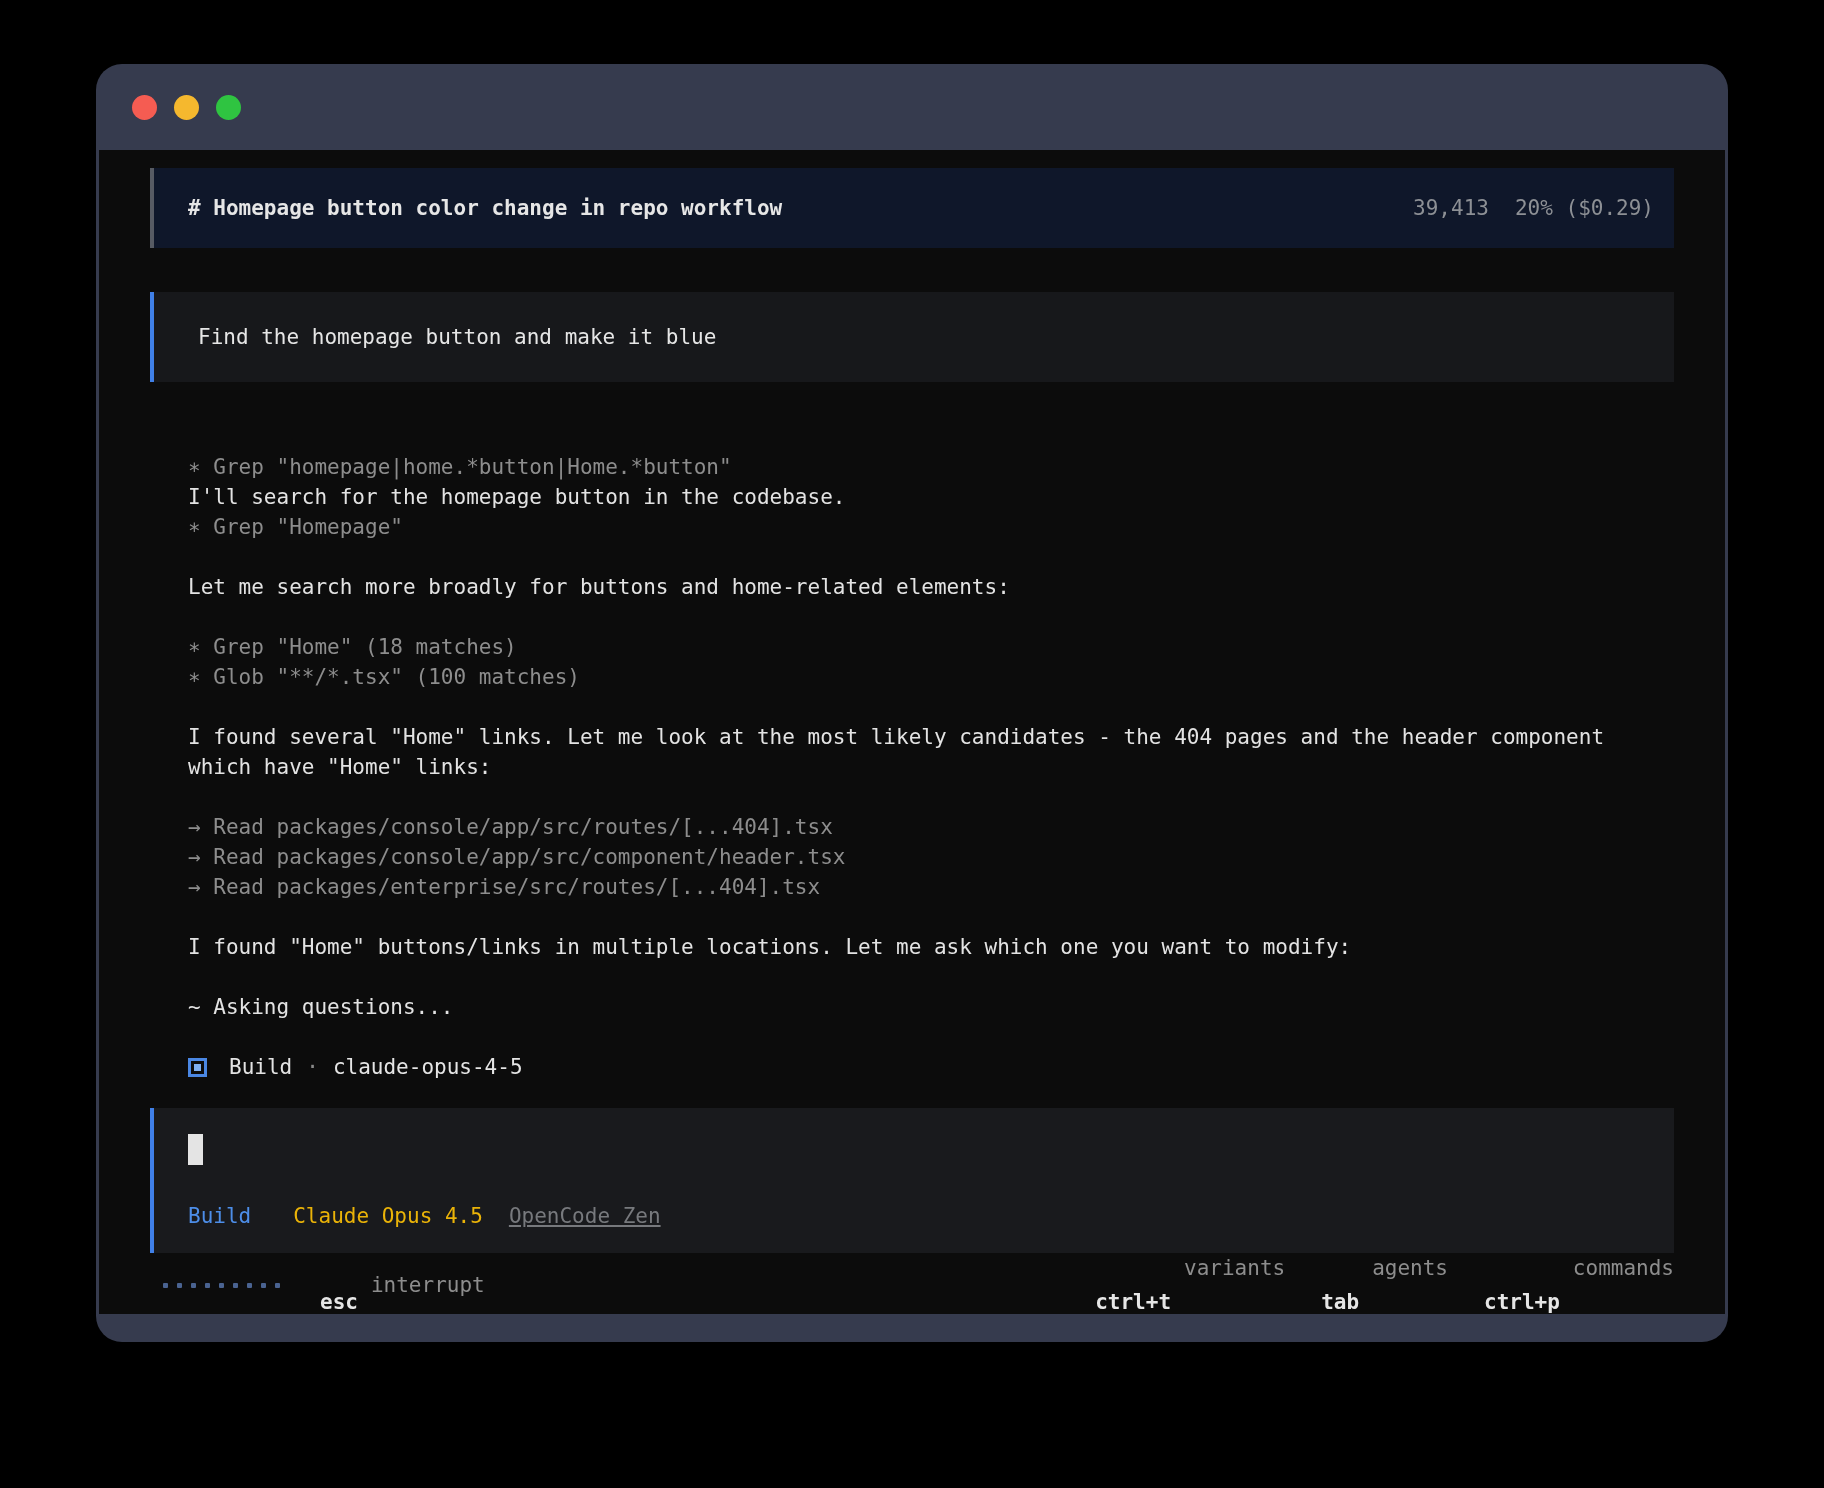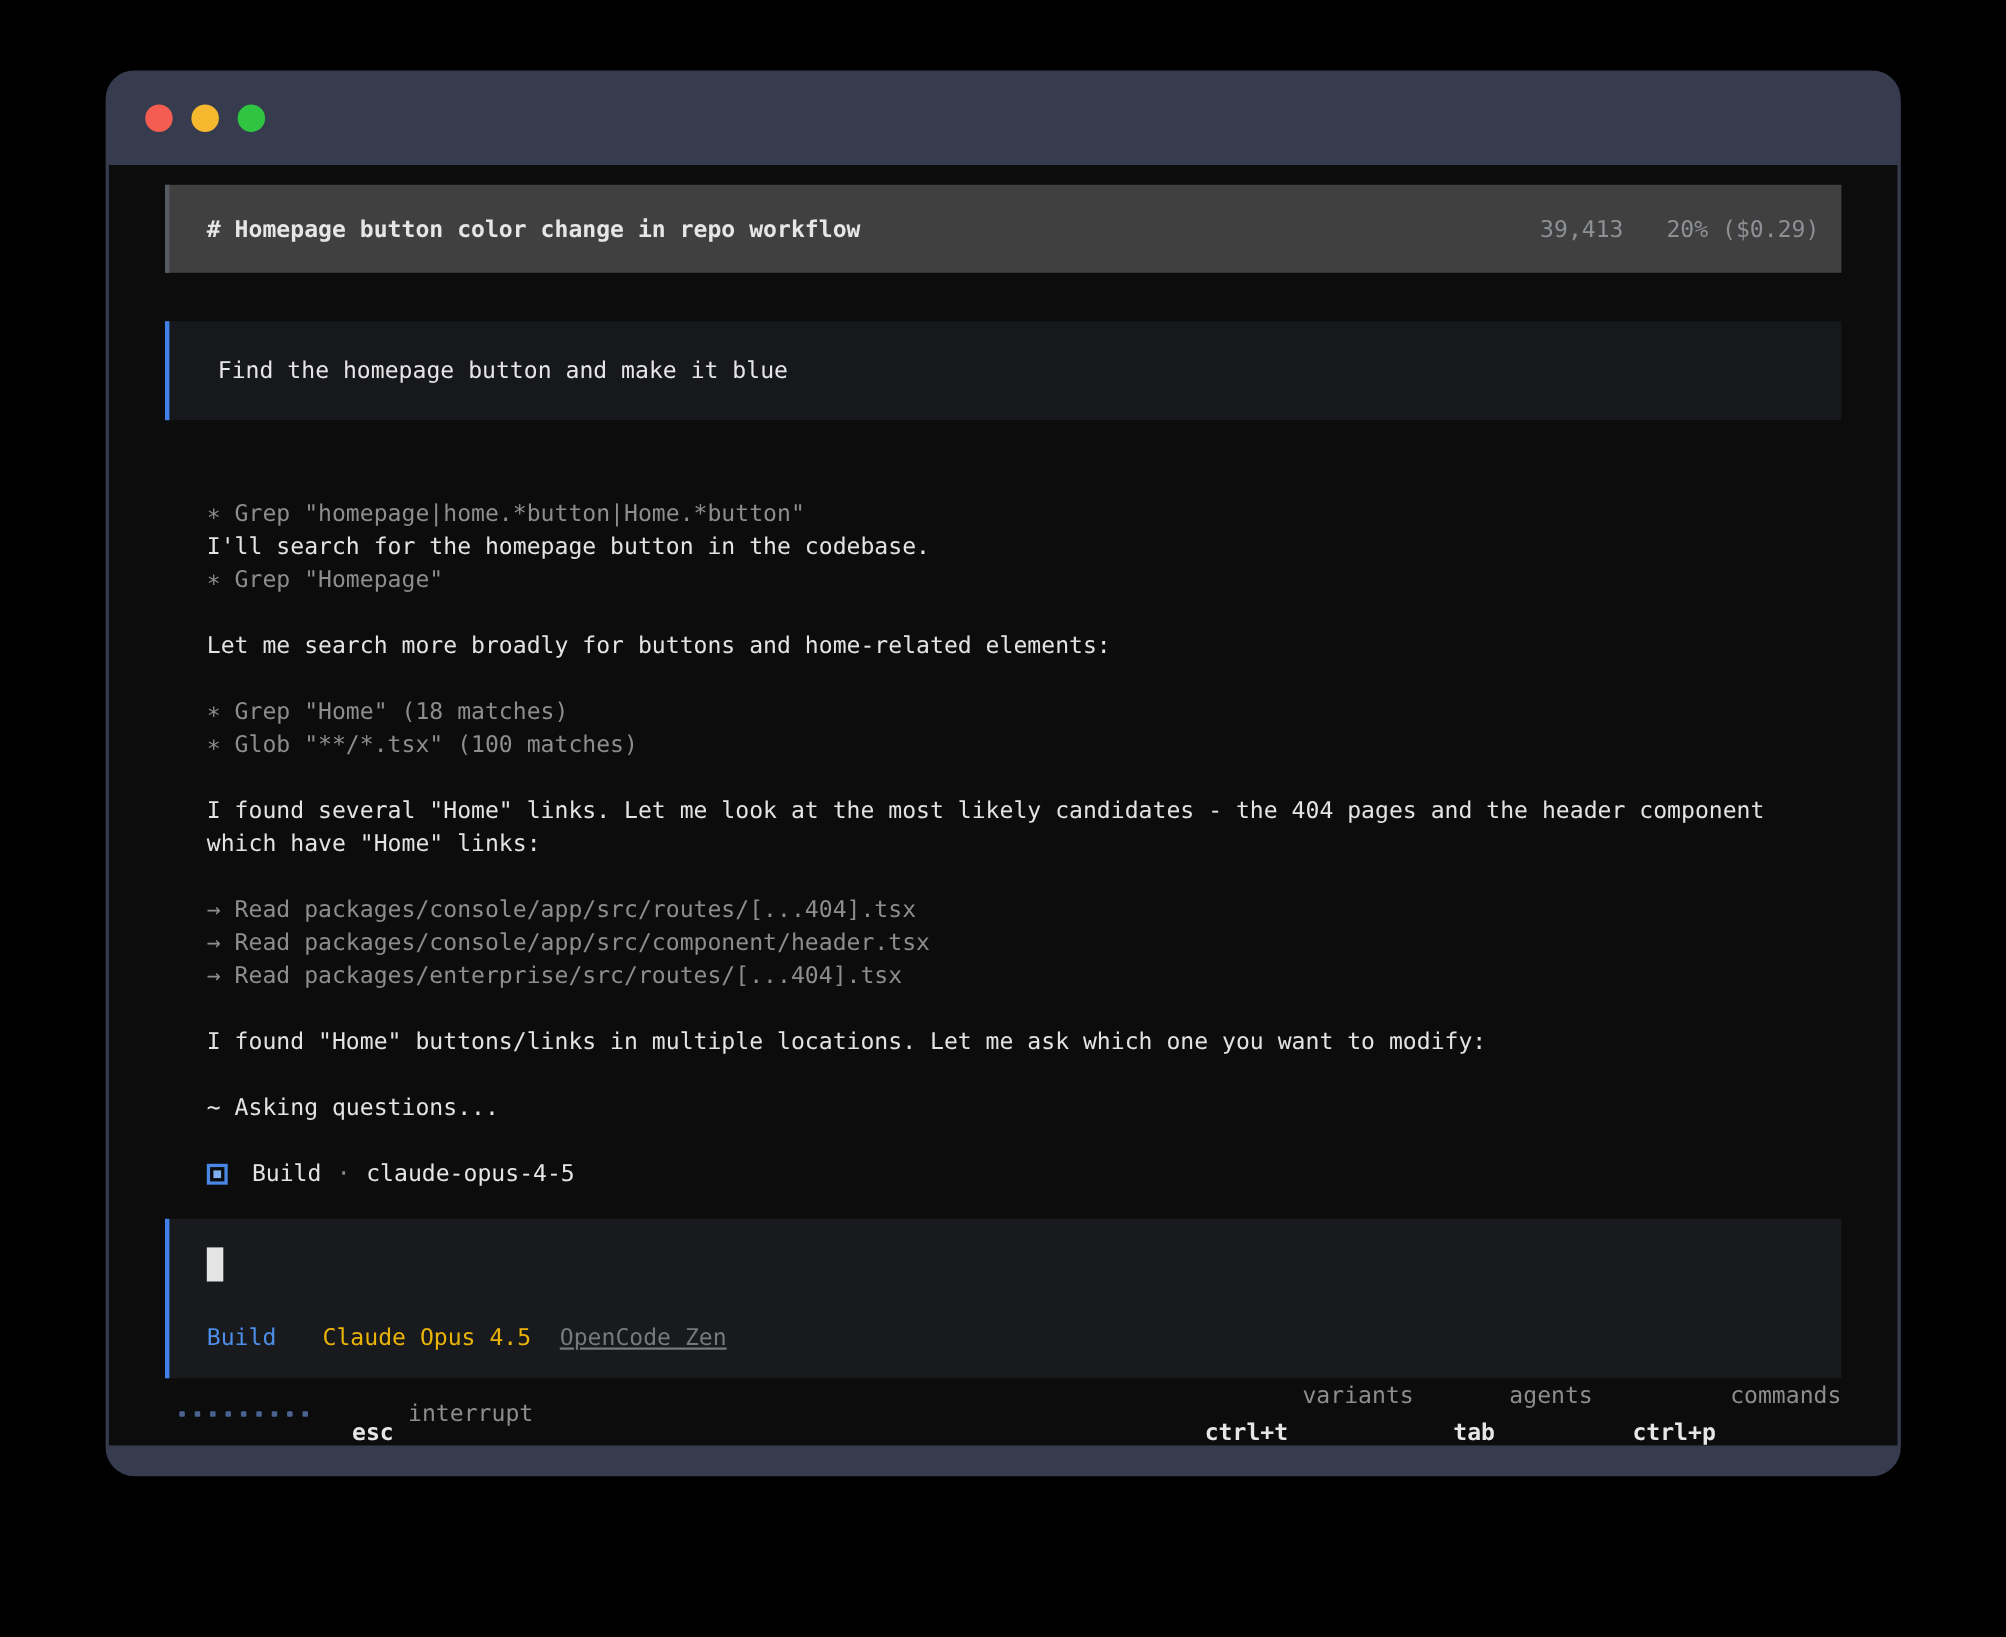--- a/index.html
+++ b/index.html
@@ -43,27 +43,27 @@
     background: #0c0c0c;
     padding: 18px 51px 20px 51px;
     display: flex; flex-direction: column;
     font-size: 21px; line-height: 30px;
     color: #e3e3e3;
     overflow: hidden;
   }
 
   .hdr-block {
     height: 80px; flex: 0 0 auto;
-    background: #404040;
+    background: #0f172a;
     border-left: 4px solid #575b63;
     display: flex; align-items: center; justify-content: space-between;
     padding: 0 20px 0 34px;
   }
   .hdr-title { font-weight: bold; color: #e6e6e6; white-space: nowrap; }
-  .hdr-stats { display: flex; gap: 39px; color: #8d9095; white-space: nowrap; justify-content: flex-end; }
+  .hdr-stats { display: flex; gap: 26px; color: #8d9095; white-space: nowrap; justify-content: flex-end; }
 
   .user-block {
     margin-top: 44px; flex: 0 0 auto;
     background: #17181b;
     border-left: 4px solid #4080e8;
     padding: 30px 44px;
     color: #e6e6e6;
   }
 
   .chat { margin-top: 40px; padding-left: 38px; flex: 0 0 auto; }

